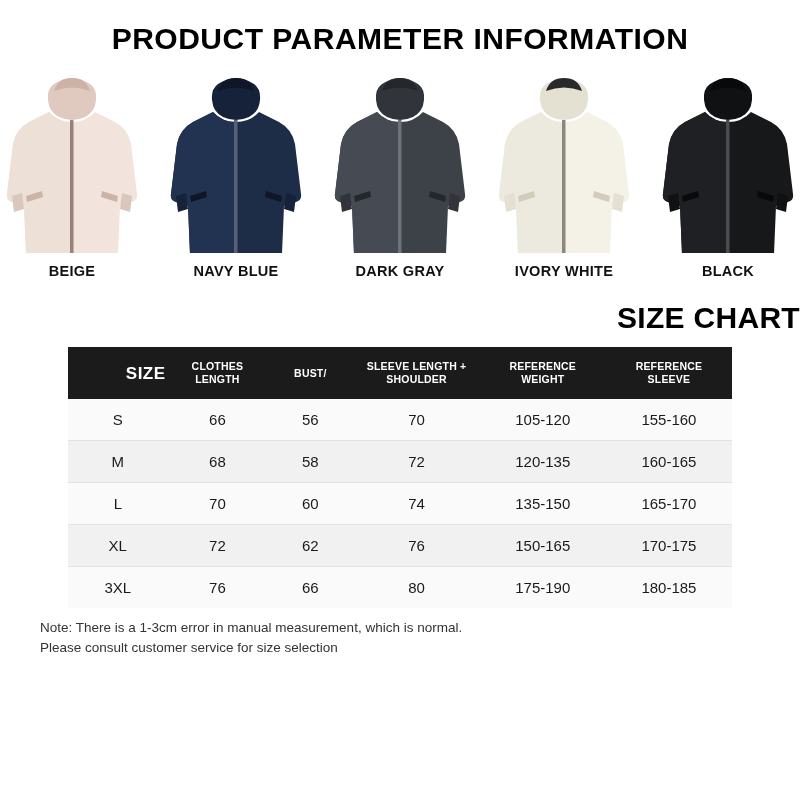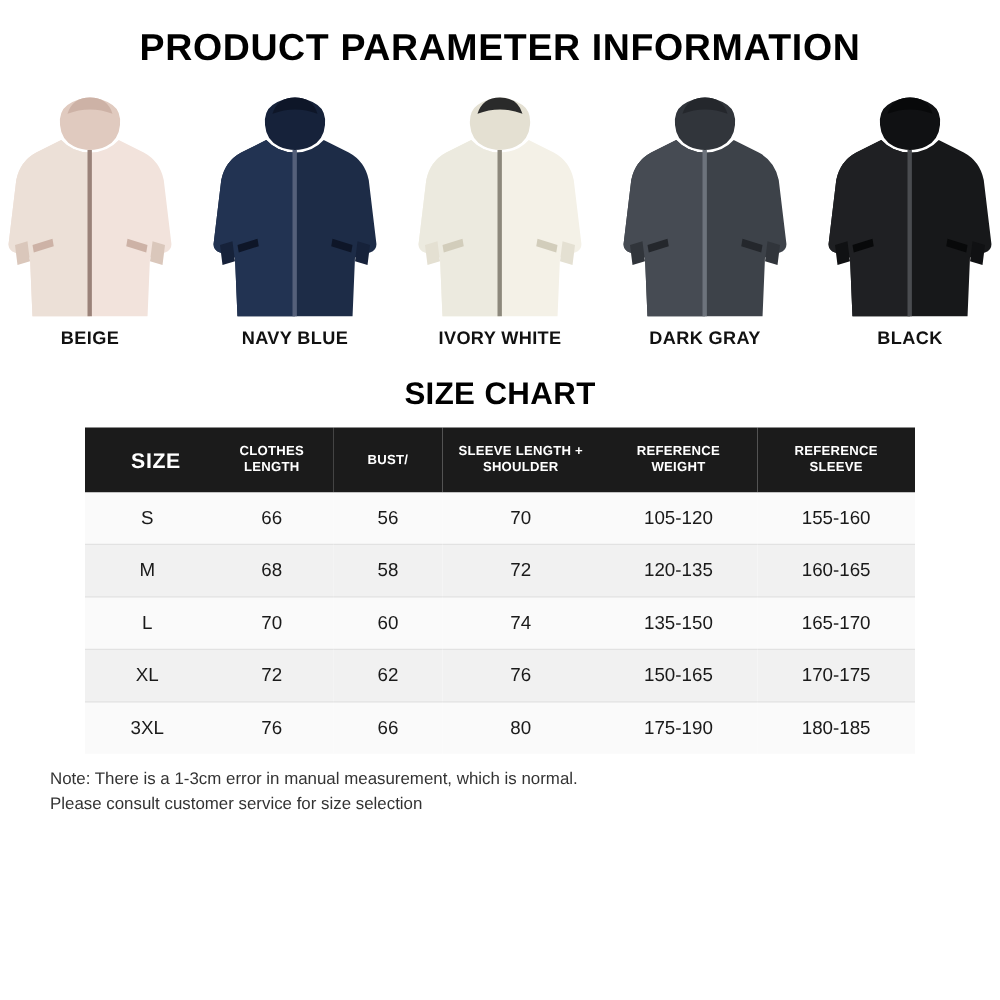--- a/index.html
+++ b/index.html
@@ -58,22 +58,22 @@
     margin-top: 10px;
     font-size: 14.5px;
     font-weight: bold;
     letter-spacing: 0.3px;
     color: #111;
     text-align: center;
   }
 
   
   .chart-title {
-    text-align: center;
-    font-size: 25px;
+    text-align: right;
+    font-size: 30px;
     font-weight: bold;
     margin: 22px 0 12px 0;
     color: #000;
     letter-spacing: 0.3px;
   }
 
   
   .table-wrap {
     padding: 0 68px;
   }
@@ -86,21 +86,21 @@
     background: #1b1b1b;
     color: #ffffff;
     font-size: 10.5px;
     font-weight: bold;
     line-height: 1.25;
     padding: 13px 2px;
     text-align: center;
     letter-spacing: 0.2px;
   }
   table.size-table thead th.first {
-    text-align: center;
+    text-align: right;
     padding-left: 16px;
     font-size: 17px;
     font-weight: bold;
     letter-spacing: 0.5px;
   }
   table.size-table tbody td {
     font-size: 15px;
     text-align: center;
     padding: 12px 2px;
     color: #1a1a1a;
@@ -171,49 +171,49 @@
           <path d="M10 128 l10 -3 l2 16 l-10 3 z" fill="#16223a"></path>
           <path d="M130 128 l-10 -3 l-2 16 l10 3 z" fill="#16223a"></path>
         </svg>
       </div>
       <div class="color-label">NAVY BLUE</div>
     </div>
 
     <div class="color-item">
       <div class="jacket-wrap">
         <svg width="140" height="185" viewBox="0 0 140 185">
+          <path d="M52 16 q18 -12 36 0 q7 5 6 16 q-1 12 -11 17 q-13 6 -26 0 q-10 -5 -11 -17 q-1 -11 6 -16 z" fill="#31353b"></path>
+          <path d="M70 10 q14 0 18 13 q-18 -7 -36 0 q4 -13 18 -13 z" fill="#24272c"></path>
+          <path d="M47 44 q9 10 23 10 q14 0 23 -10 l20 10 q13 7 16 22 l6 50 q1 6 -5 8 l-12 4 l-2 48 q0 6 -6 6 l-80 0 q-6 0 -6 -6 l-2 -48 l-12 -4 q-6 -2 -5 -8 l6 -50 q3 -15 16 -22 z" fill="#3d4249"></path>
+          <path d="M47 44 q9 10 23 10 l0 138 l-40 0 q-6 0 -6 -6 l-2 -48 l-12 -4 q-6 -2 -5 -8 l6 -50 q3 -15 16 -22 z" fill="#464b53"></path>
+          <rect x="68" y="52" width="3.5" height="140" fill="#6d737c"></rect>
+          <path d="M24 128 l16 -5 l1 6 l-16 5 z" fill="#24272c"></path>
+          <path d="M116 128 l-16 -5 l-1 6 l16 5 z" fill="#24272c"></path>
+          <path d="M10 128 l10 -3 l2 16 l-10 3 z" fill="#31353b"></path>
+          <path d="M130 128 l-10 -3 l-2 16 l10 3 z" fill="#31353b"></path>
+        </svg>
+      </div>
+      <div class="color-label">DARK GRAY</div>
+    </div>
+
+    <div class="color-item">
+      <div class="jacket-wrap">
+        <svg width="140" height="185" viewBox="0 0 140 185">
           <path d="M52 16 q18 -12 36 0 q7 5 6 16 q-1 12 -11 17 q-13 6 -26 0 q-10 -5 -11 -17 q-1 -11 6 -16 z" fill="#e4e0d2"></path>
           <path d="M70 10 q14 0 18 13 q-18 -7 -36 0 q4 -13 18 -13 z" fill="#2a2a2a"></path>
           <path d="M47 44 q9 10 23 10 q14 0 23 -10 l20 10 q13 7 16 22 l6 50 q1 6 -5 8 l-12 4 l-2 48 q0 6 -6 6 l-80 0 q-6 0 -6 -6 l-2 -48 l-12 -4 q-6 -2 -5 -8 l6 -50 q3 -15 16 -22 z" fill="#f4f1e7"></path>
           <path d="M47 44 q9 10 23 10 l0 138 l-40 0 q-6 0 -6 -6 l-2 -48 l-12 -4 q-6 -2 -5 -8 l6 -50 q3 -15 16 -22 z" fill="#eceadf"></path>
           <rect x="68" y="52" width="3.5" height="140" fill="#8c887c"></rect>
           <path d="M24 128 l16 -5 l1 6 l-16 5 z" fill="#d2cdbb"></path>
           <path d="M116 128 l-16 -5 l-1 6 l16 5 z" fill="#d2cdbb"></path>
           <path d="M10 128 l10 -3 l2 16 l-10 3 z" fill="#e4e0d2"></path>
           <path d="M130 128 l-10 -3 l-2 16 l10 3 z" fill="#e4e0d2"></path>
         </svg>
       </div>
       <div class="color-label">IVORY WHITE</div>
-    </div>
-
-    <div class="color-item">
-      <div class="jacket-wrap">
-        <svg width="140" height="185" viewBox="0 0 140 185">
-          <path d="M52 16 q18 -12 36 0 q7 5 6 16 q-1 12 -11 17 q-13 6 -26 0 q-10 -5 -11 -17 q-1 -11 6 -16 z" fill="#31353b"></path>
-          <path d="M70 10 q14 0 18 13 q-18 -7 -36 0 q4 -13 18 -13 z" fill="#24272c"></path>
-          <path d="M47 44 q9 10 23 10 q14 0 23 -10 l20 10 q13 7 16 22 l6 50 q1 6 -5 8 l-12 4 l-2 48 q0 6 -6 6 l-80 0 q-6 0 -6 -6 l-2 -48 l-12 -4 q-6 -2 -5 -8 l6 -50 q3 -15 16 -22 z" fill="#3d4249"></path>
-          <path d="M47 44 q9 10 23 10 l0 138 l-40 0 q-6 0 -6 -6 l-2 -48 l-12 -4 q-6 -2 -5 -8 l6 -50 q3 -15 16 -22 z" fill="#464b53"></path>
-          <rect x="68" y="52" width="3.5" height="140" fill="#6d737c"></rect>
-          <path d="M24 128 l16 -5 l1 6 l-16 5 z" fill="#24272c"></path>
-          <path d="M116 128 l-16 -5 l-1 6 l16 5 z" fill="#24272c"></path>
-          <path d="M10 128 l10 -3 l2 16 l-10 3 z" fill="#31353b"></path>
-          <path d="M130 128 l-10 -3 l-2 16 l10 3 z" fill="#31353b"></path>
-        </svg>
-      </div>
-      <div class="color-label">DARK GRAY</div>
     </div>
 
     <div class="color-item">
       <div class="jacket-wrap">
         <svg width="140" height="185" viewBox="0 0 140 185">
           <path d="M52 16 q18 -12 36 0 q7 5 6 16 q-1 12 -11 17 q-13 6 -26 0 q-10 -5 -11 -17 q-1 -11 6 -16 z" fill="#101113"></path>
           <path d="M70 10 q14 0 18 13 q-18 -7 -36 0 q4 -13 18 -13 z" fill="#08090a"></path>
           <path d="M47 44 q9 10 23 10 q14 0 23 -10 l20 10 q13 7 16 22 l6 50 q1 6 -5 8 l-12 4 l-2 48 q0 6 -6 6 l-80 0 q-6 0 -6 -6 l-2 -48 l-12 -4 q-6 -2 -5 -8 l6 -50 q3 -15 16 -22 z" fill="#17181a"></path>
           <path d="M47 44 q9 10 23 10 l0 138 l-40 0 q-6 0 -6 -6 l-2 -48 l-12 -4 q-6 -2 -5 -8 l6 -50 q3 -15 16 -22 z" fill="#1f2023"></path>
           <rect x="68" y="52" width="3.5" height="140" fill="#4a4c50"></rect>

